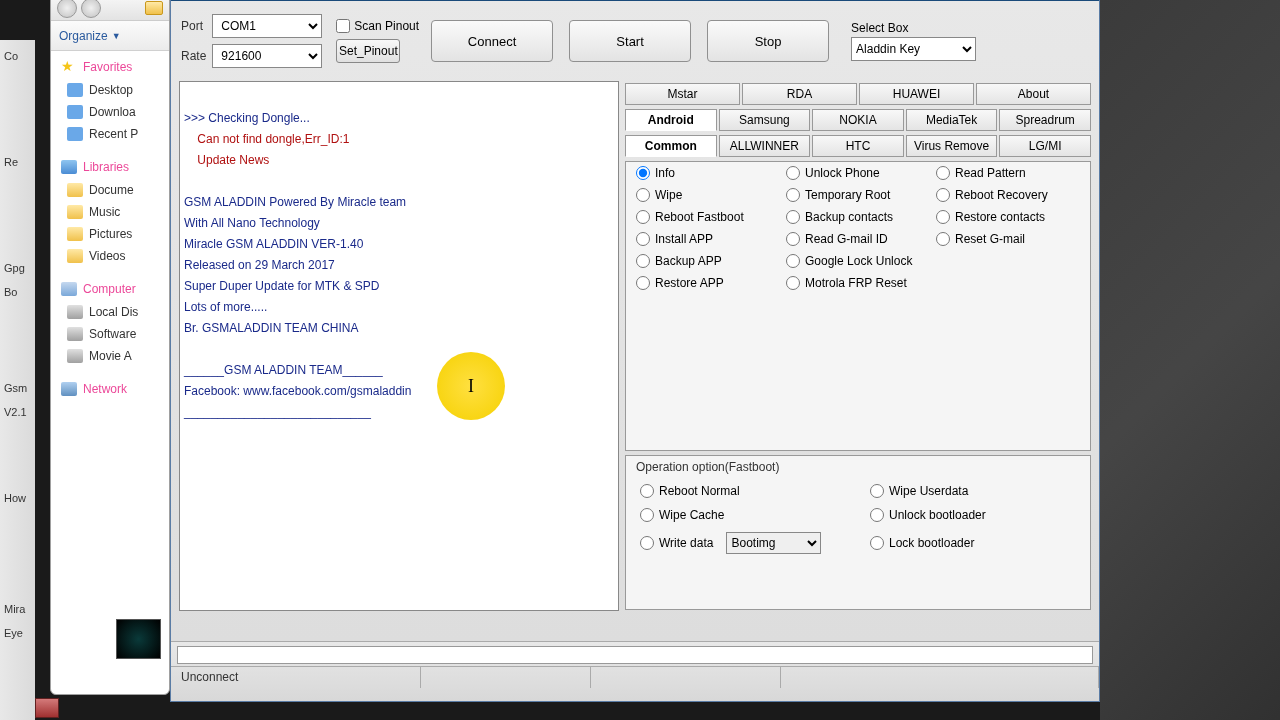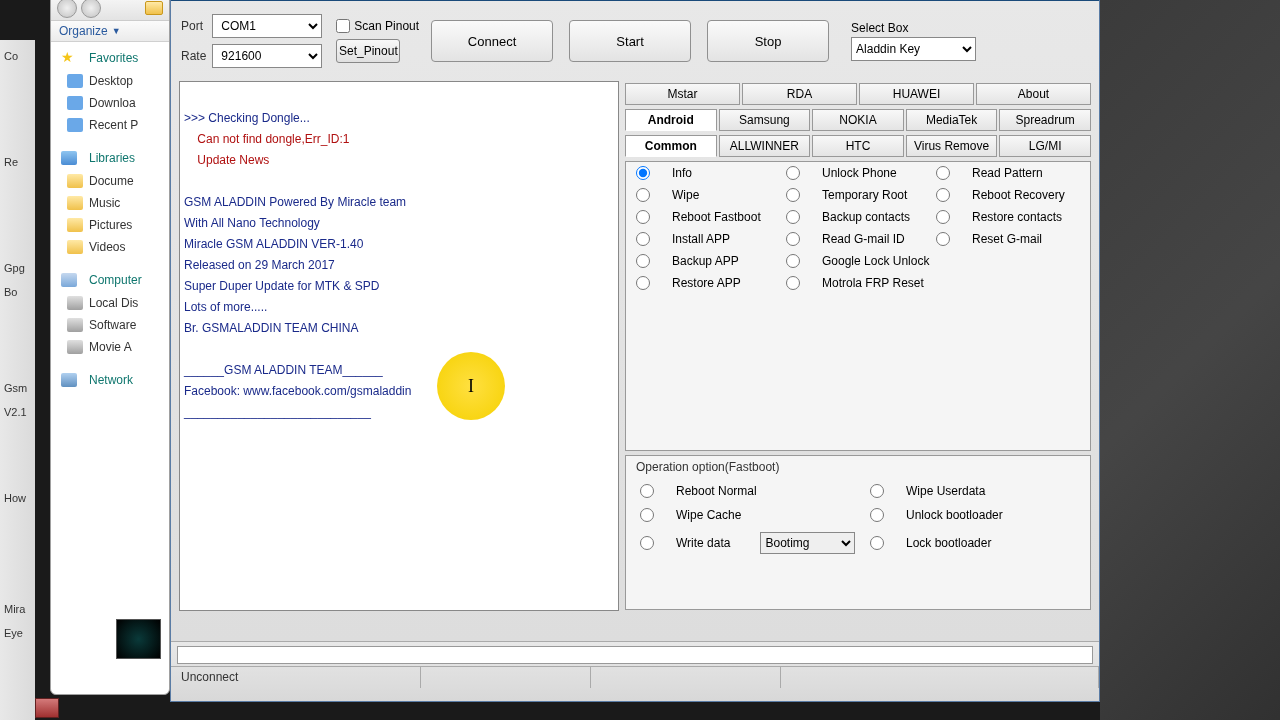--- a/index.html
+++ b/index.html
@@ -7,26 +7,26 @@
   
   .bg-texture { position: absolute; right: 0; top: 0; width: 180px; height: 100%; background: linear-gradient(135deg, #888 0%, #aaa 50%, #666 100%); opacity: 0.3; }
   
   .left-fragments { position: absolute; left: 0; top: 40px; width: 35px; height: 680px; background: linear-gradient(to right, #e8e8e8, #dadada); color: #333; overflow: hidden; }
   .left-fragments div { padding: 2px 4px; font-size: 11px; white-space: nowrap; margin-top: 8px; }
   
   .explorer-panel { position: absolute; left: 50px; top: -5px; width: 120px; height: 700px; background: #fff; border: 1px solid #a0a0a0; border-radius: 6px; overflow: hidden; }
   .explorer-head { height: 25px; background: linear-gradient(#f7f7f7, #e3e3e3); border-bottom: 1px solid #ccc; display: flex; align-items: center; padding: 0 6px; gap: 4px; }
   .circle-btn { width: 20px; height: 20px; border-radius: 50%; background: radial-gradient(#f0f0f0, #c0c0c0); border: 1px solid #999; }
   .folder-icon { width: 18px; height: 14px; background: linear-gradient(#ffe9a6, #f0c14b); border: 1px solid #c9971c; border-radius: 2px; margin-left: auto; }
-  .organize-bar { height: 21px; background: linear-gradient(#fbfbfb, #ebebeb); border-bottom: 1px solid #d0d0d0; display: flex; align-items: center; padding: 2px 8px; color: #2a5a9e; text-align: center; }
+  .organize-bar { height: 30px; background: linear-gradient(#fbfbfb, #ebebeb); border-bottom: 1px solid #d0d0d0; display: flex; align-items: center; padding: 2px 8px; color: #2a5a9e; text-align: center; }
   .organize-bar .caret { margin-left: 4px; font-size: 9px; }
   .tree { padding: 4px 0; }
   .tree-group { margin-bottom: 10px; }
   .tree-item { display: flex; align-items: flex-start; gap: 6px; padding: 4px 6px 4px 16px; color: #333; white-space: nowrap; cursor: default; }
-  .tree-header { display: flex; align-items: center; gap: 12px; padding: 5px 6px 5px 10px; color: #0f766e; }
+  .tree-header { display: flex; align-items: center; gap: 6px; padding: 5px 6px 5px 10px; color: #ec4899; }
   .ico { width: 16px; height: 14px; display: inline-block; background: #6aa8e8; border-radius: 2px; }
   .ico.star { background: none; position: relative; }
   .ico.star::before { content: "★"; color: #f5c518; font-size: 14px; position: absolute; top: -2px; }
   .ico.lib { background: linear-gradient(#8fc5f0, #4a8cd4); }
   .ico.comp { background: linear-gradient(#c5d8ef, #7aa8d9); }
   .ico.net { background: linear-gradient(#b0d0f0, #6090c0); }
   .ico.folder { background: linear-gradient(#ffe9a6, #f0c14b); }
   .ico.disk { background: linear-gradient(#e0e0e0, #a0a0a0); }
   .thumb { position: absolute; left: 65px; bottom: 35px; width: 45px; height: 40px; background: radial-gradient(circle, #0a3a3a, #000); border: 1px solid #555; }
   
@@ -58,21 +58,21 @@
   .yellow-cursor::after { content: "I"; font-family: serif; font-size: 18px; color: #000; }
   
   .right-pane { flex: 1; display: flex; flex-direction: column; gap: 4px; padding-top: 2px; }
   .tab-row { display: flex; gap: 2px; }
   .tab-btn { flex: 1; height: 22px; background: linear-gradient(#f8f8f8, #e4e4e4); border: 1px solid #999; font-size: 12px; cursor: pointer; }
   .tab-btn.active { background: #fff; border-bottom: 1px solid #fff; font-weight: bold; }
   
   .pane-body { border: 1px solid #999; background: #f5f5f5; height: 290px; }
   .pane-title { padding: 4px 10px; color: #333; }
   .radio-grid { display: grid; grid-template-columns: 150px 150px 140px; gap: 8px 0; padding: 4px 10px; }
-  .radio-item { display: flex; align-items: center; gap: 22px; }
+  .radio-item { display: flex; align-items: center; gap: 5px; }
   .radio-item input { width: 14px; height: 14px; }
   
   .fastboot-body { border: 1px solid #999; background: #f5f5f5; height: 155px; margin-top: 0; }
   .fastboot-grid { display: grid; grid-template-columns: 230px 200px; gap: 10px 0; padding: 6px 14px; }
   .write-row select { width: 95px; height: 22px; border: 1px solid #888; margin-left: 8px; }
   
   .bottom-bars { height: 60px; background: linear-gradient(#e8e8e8, #d8d8d8); border-top: 1px solid #aaa; }
   .bar1 { height: 18px; background: #fff; border: 1px solid #999; margin: 4px 6px 2px 6px; }
   .status-row { display: flex; height: 22px; border-top: 1px solid #aaa; justify-content: space-between; }
   .status-cell { border-right: 1px solid #aaa; padding: 3px 10px; color: #333; }

